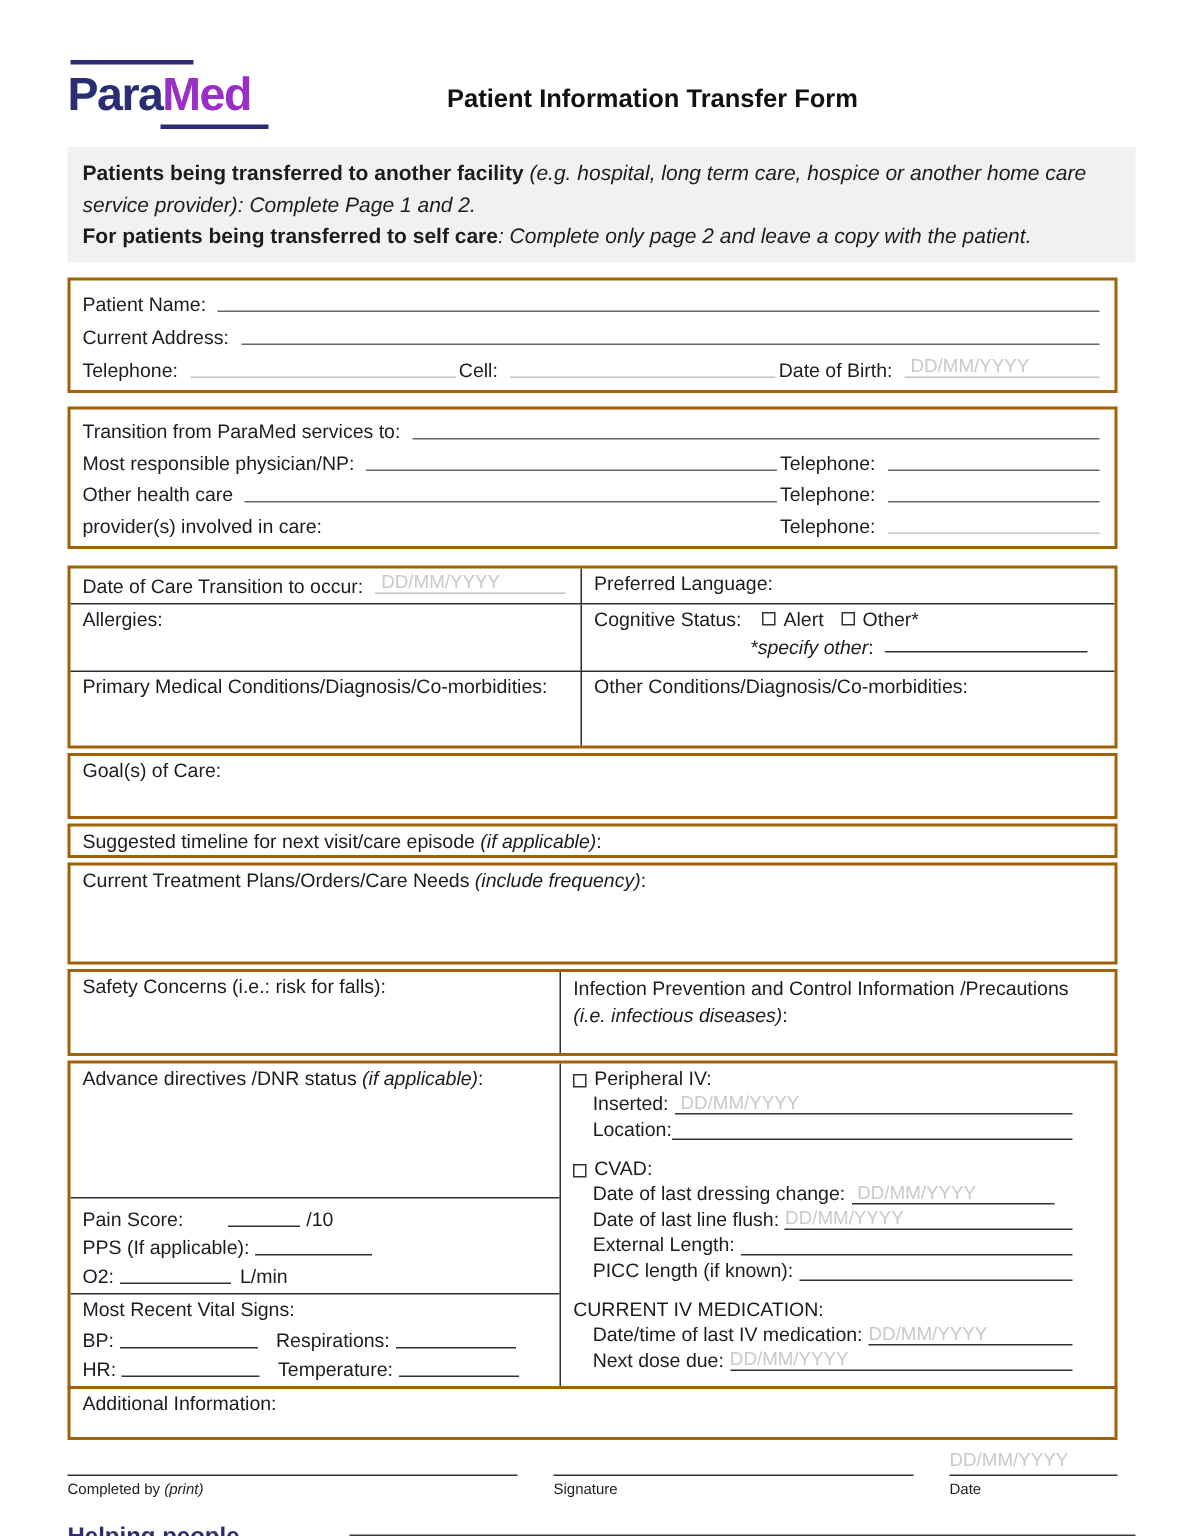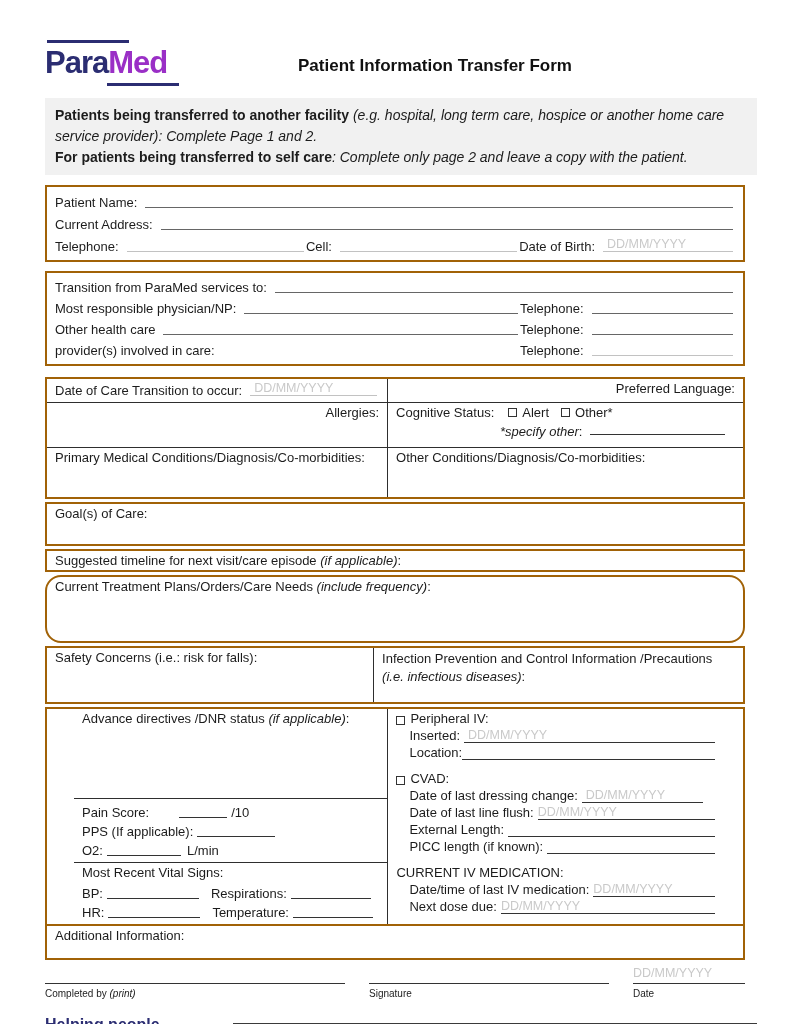--- a/index.html
+++ b/index.html
@@ -41,38 +41,38 @@
   .patient-box .row { min-height:22px; }
 
   .transition-box { margin-top:9px; padding:4px 0 3px 0; }
   .transition-box .row { min-height:21px; }
   .tcol-right { flex:0 0 215px; display:flex; align-items:flex-end; }
 
   
   .grid-a { margin-top:11px; display:grid; grid-template-columns:49% 51%; }
   .ga-cell { padding:2px 8px; }
   .ga-br { border-right:1px solid #2e2e2e; }
-  .ga-bb { border-bottom:1px solid #2e2e2e;text-align:right; }
+  .ga-bb { border-bottom:1px solid #2e2e2e; }
   .ga-r1 { min-height:22px; }
   .ga-r2 { min-height:45px; }
   .ga-r3 { min-height:49px; }
   .cog-line { display:flex; align-items:center; }
   .cb { display:inline-block; width:9px; height:9px; border:1px solid #333; margin:0 5px 0 0; flex:0 0 auto; }
   .specify-line { display:flex; align-items:flex-end; margin-left:104px; }
 
   .goals-box { margin-top:3px; min-height:44px; padding:2px 8px; }
   .timeline-box { margin-top:3px; min-height:21px; padding:2px 8px; }
-  .treatment-box { margin-top:3px; min-height:68px; padding:2px 8px;border-radius:16px; }
+  .treatment-box { margin-top:3px; min-height:68px; padding:2px 8px; }
 
   .safety-grid { margin-top:3px; display:grid; grid-template-columns:47% 53%; min-height:58px; }
   .sg-left { border-right:1px solid #2e2e2e; padding:2px 8px; }
   .sg-right { padding:2px 8px; line-height:1.35; }
 
   
-  .lower-grid { margin-top:3px; display:grid; grid-template-columns:47% 53%;padding-left:27px; }
+  .lower-grid { margin-top:3px; display:grid; grid-template-columns:47% 53%; }
   .lg-left { border-right:1px solid #2e2e2e; display:flex; flex-direction:column; }
   .lg-cell { padding:2px 8px; }
   .lg-advance { height:89px; }
   .lg-pain { height:64px; border-top:1px solid #2e2e2e; padding-top:4px;text-align:center; }
   .lg-vitals { flex:1; border-top:1px solid #2e2e2e; padding-top:2px; }
   .pain-row { display:flex; align-items:flex-end; min-height:19px; }
   .vit-row { display:flex; align-items:flex-end; min-height:19px; }
   .lg-right { padding:2px 10px 4px 8px; }
   .iv-line { display:flex; align-items:flex-end; min-height:17px; }
   .iv-indent { margin-left:13px; }

